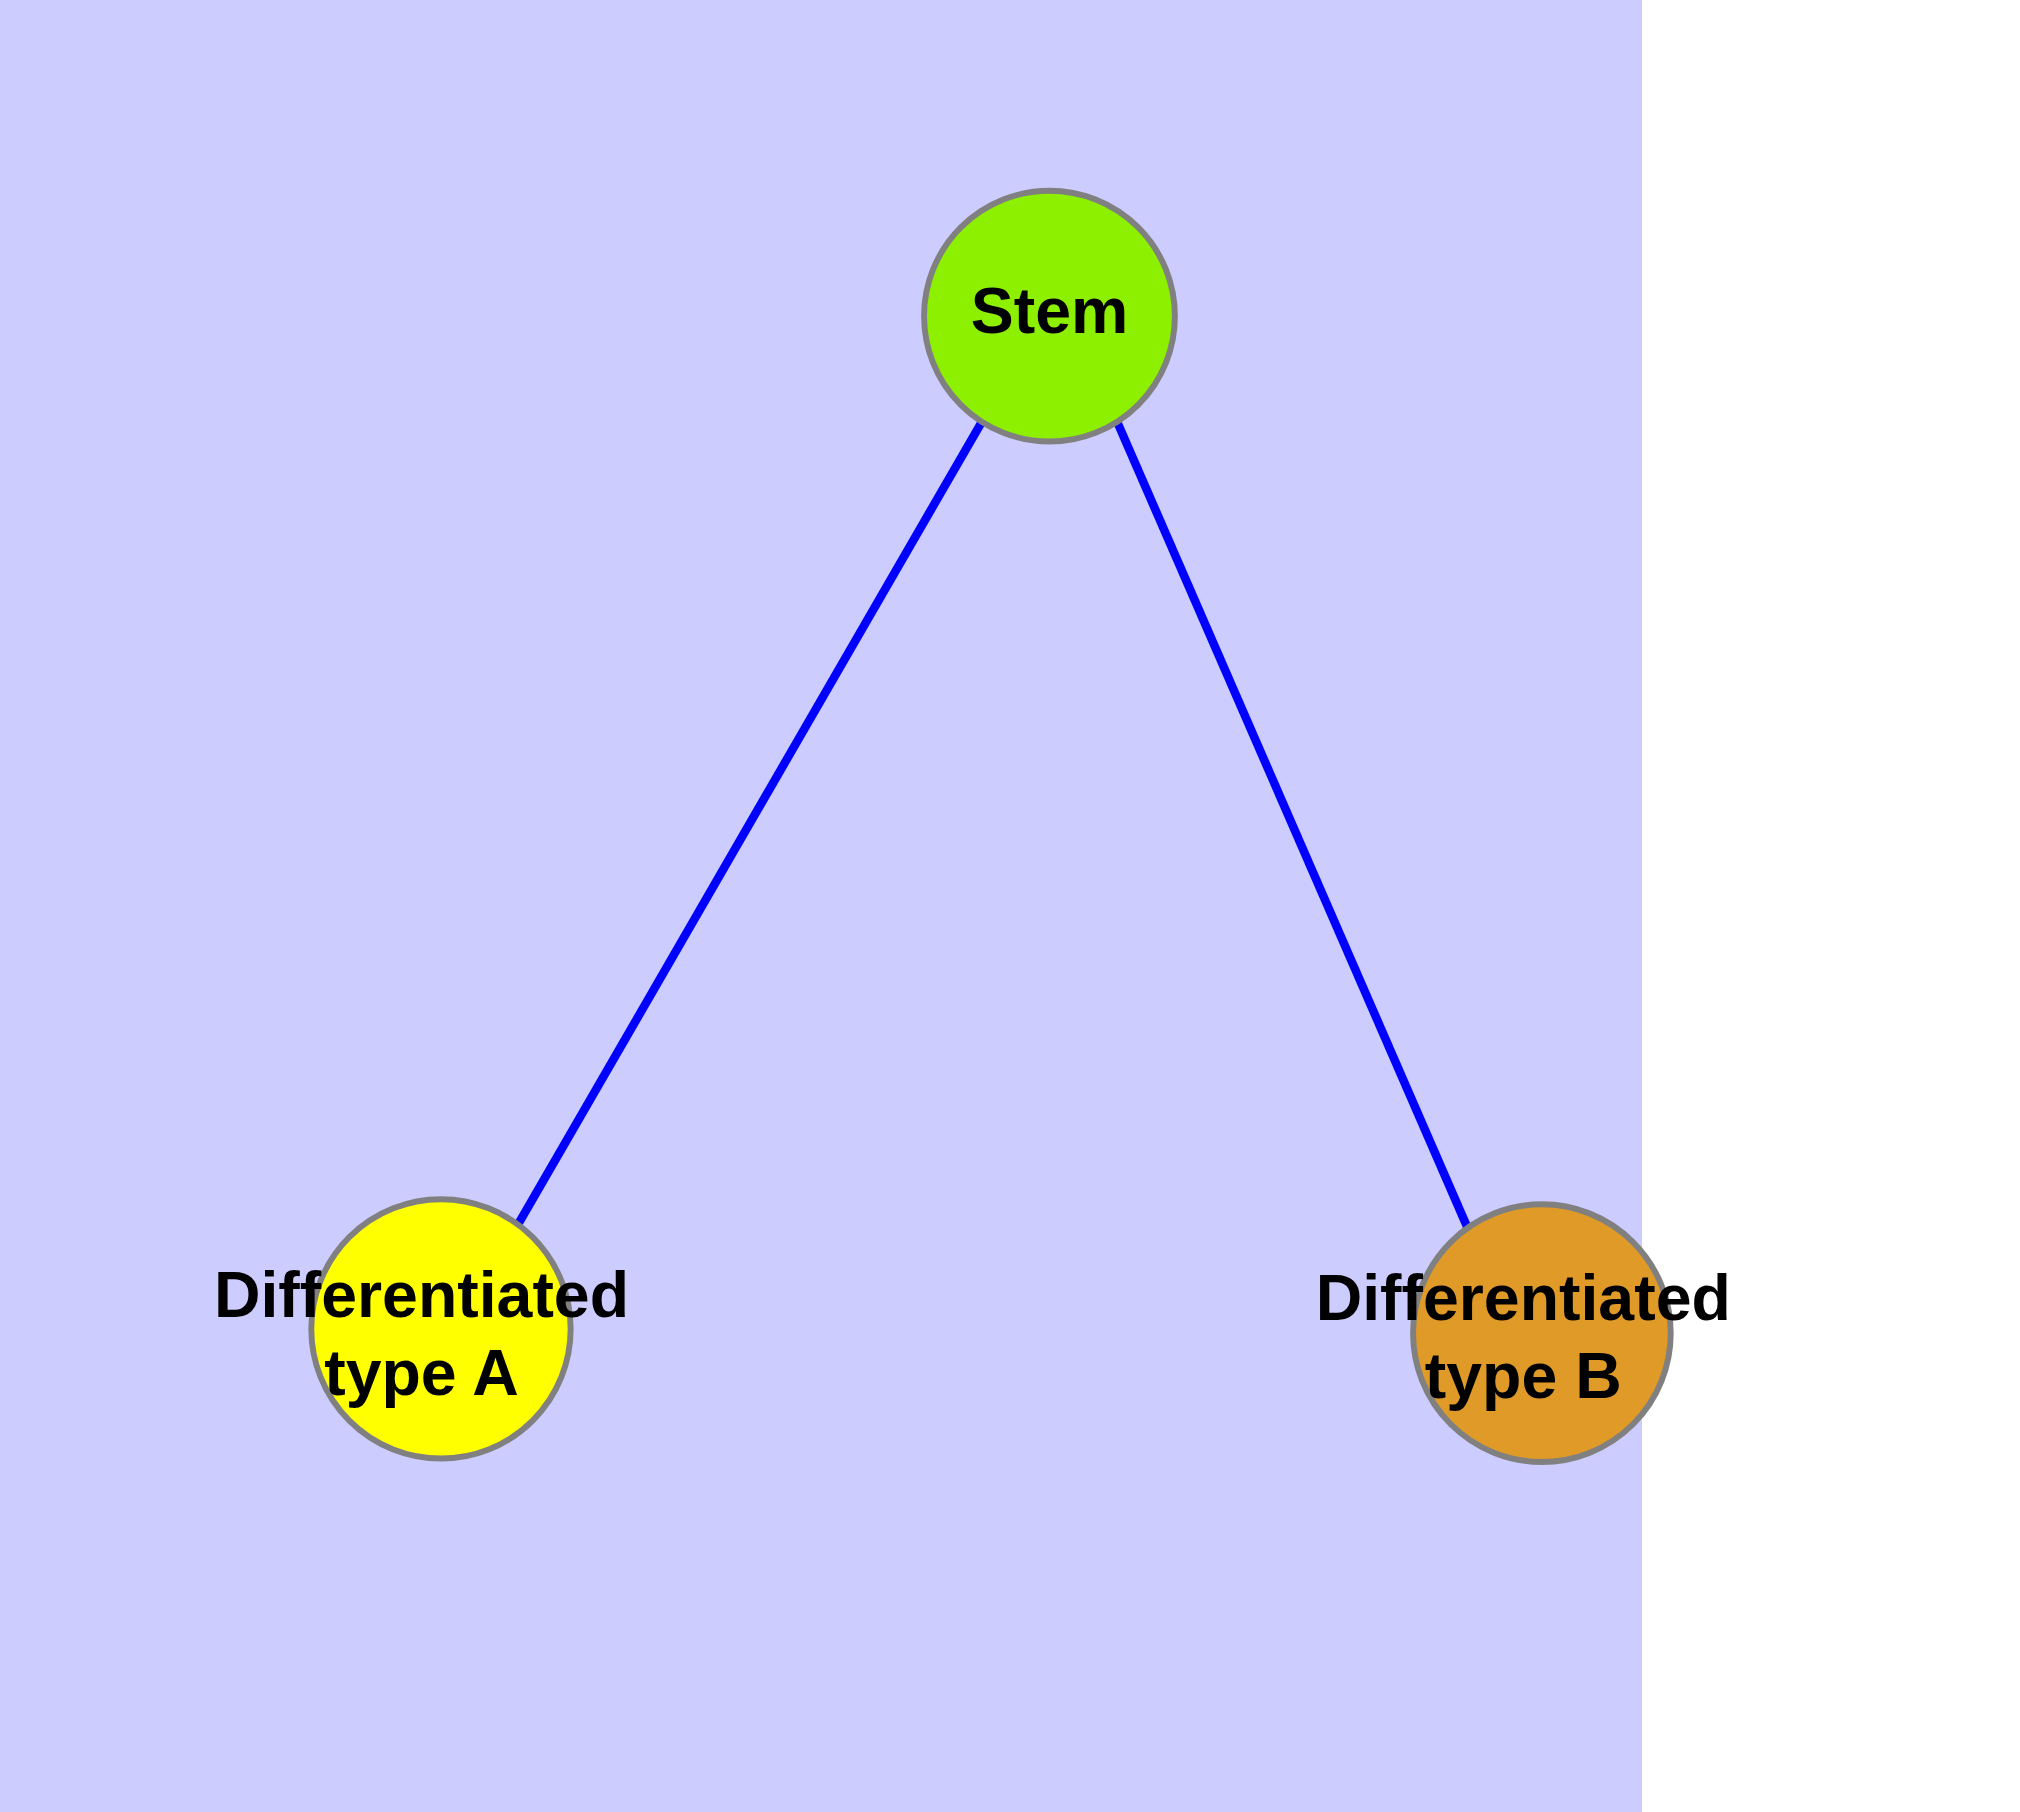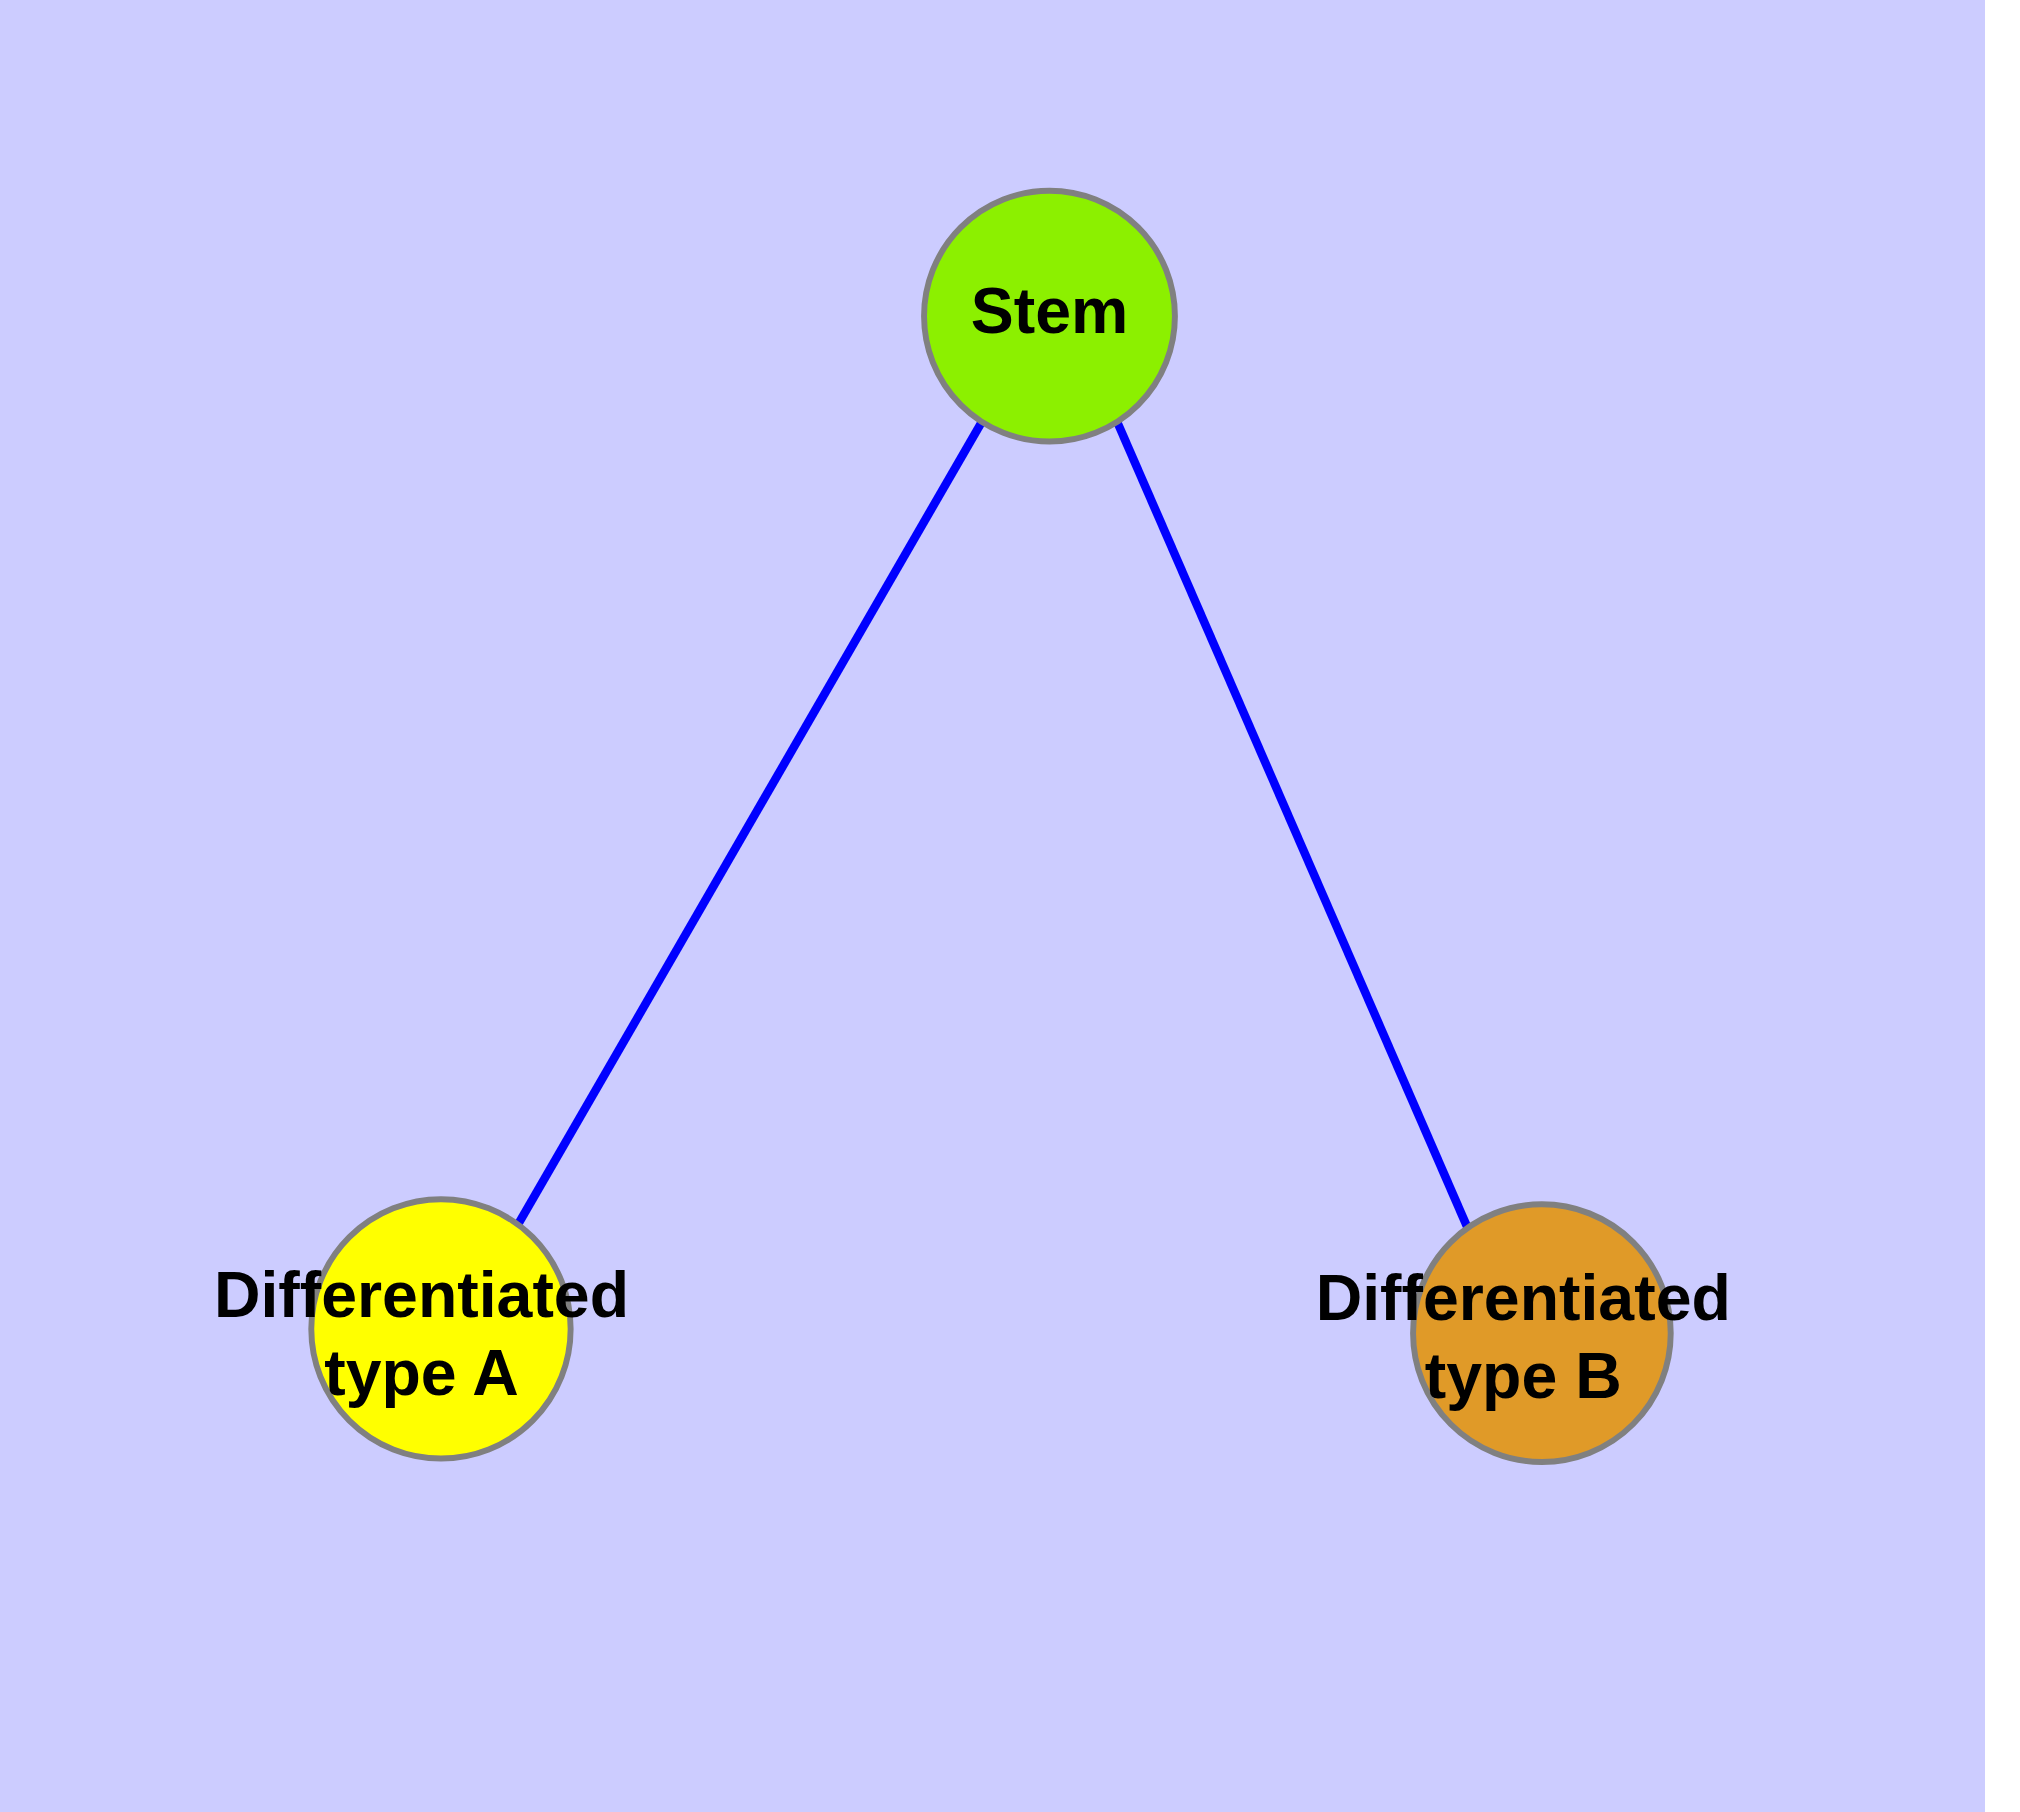--- a/index.html
+++ b/index.html
@@ -7,21 +7,21 @@
     padding: 0;
     background: #ffffff;
   }
   body {
     width: 2021px;
     height: 1812px;
     overflow: hidden;
   }
   #canvas {
     position: relative;
-    width: 1985px;
+    width: 1642px;
     height: 1812px;
     background: #ccccff;
     font-family: "Liberation Sans", "DejaVu Sans", sans-serif;
   }
   #graph-svg {
     position: absolute;
     left: 0;
     top: 0;
     width: 2021px;
     height: 1812px;

